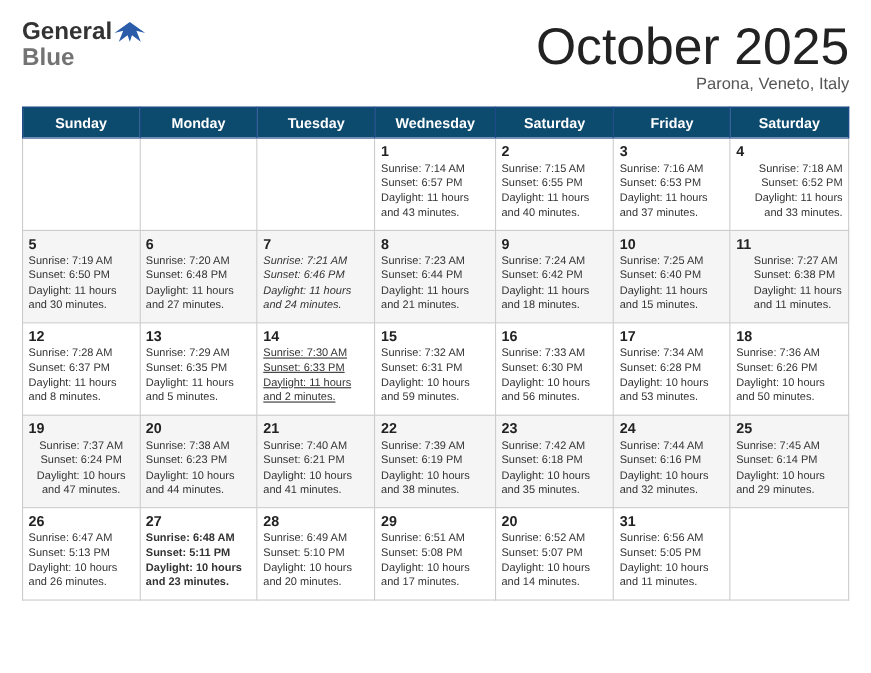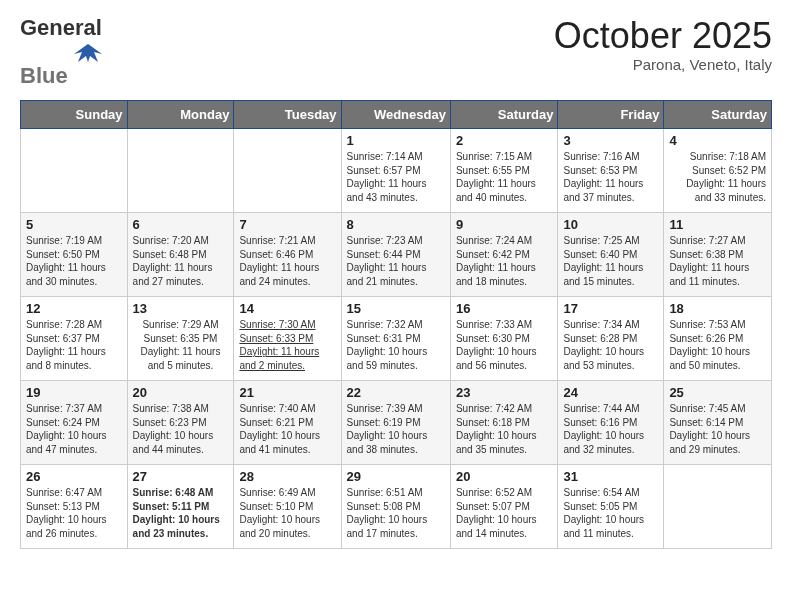--- a/index.html
+++ b/index.html
@@ -27,41 +27,41 @@
       font-size: 22px;
       font-weight: bold;
       line-height: 1.1;
     }
     .logo-general { color: #333; }
     .logo-blue { color: #737373; }
     .title-block {
       text-align: right;
     }
     .month-title {
-      font-size: 36px;
+      font-size: 47px;
       font-weight: normal;
       color: #222;
       line-height: 1.1;
     }
     .subtitle {
       font-size: 15px;
       color: #555;
     }
     .calendar {
       width: 100%;
       border-collapse: collapse;
       border: 1px solid #ccc;
     }
     .calendar th {
-      background: #737373;
+      background: #0c4a6e;
       color: #fff;
       font-size: 13px;
       font-weight: bold;
       padding: 6px 4px;
-      text-align: right;
+      text-align: center;
       border: 1px solid #1e4a8c;
     }
     .calendar td {
       vertical-align: top;
       padding: 4px 5px;
       font-size: 10.5px;
       color: #222;
       border: 1px solid #ccc;
       width: 113px;
       min-height: 80px;
@@ -87,21 +87,21 @@
     }
     .empty { background: #fff !important; }
   </style>
 </head>
 <body>
 
 <div class="page">
   <div class="header">
     <div class="logo">
       <div style="display:flex;flex-direction:column;align-items:flex-start;">
-        <div style="display:flex;align-items:flex-end;flex-direction:column;">
+        <div style="display:flex;align-items:flex-start;">
           <span class="logo-text logo-general">General</span>
           <svg width="28" height="28" viewBox="0 0 28 28" style="margin-left:2px;">
             <polygon points="14,4 28,14 20,12 24,22 16,16 14,22 12,16 4,22 8,12 0,14" fill="#2a5caa"></polygon>
           </svg>
         </div>
         <span class="logo-text logo-blue" style="margin-top:-4px;">Blue</span>
       </div>
     </div>
     <div class="title-block">
       <div class="month-title">October 2025</div>
@@ -165,21 +165,21 @@
           </td>
           <td>
             <span class="day-number">6</span>
             <div class="day-info" style="white-space: pre-line;">Sunrise: 7:20 AM
 Sunset: 6:48 PM
 Daylight: 11 hours
 and 27 minutes.</div>
           </td>
           <td>
             <span class="day-number">7</span>
-            <div class="day-info" style="white-space: pre-line;">Sunrise: 7:21 AM
+            <div class="day-info" style="white-space: pre-line; font-style: italic;">Sunrise: 7:21 AM
 Sunset: 6:46 PM
 Daylight: 11 hours
 and 24 minutes.</div>
           </td>
           <td>
             <span class="day-number">8</span>
             <div class="day-info" style="white-space: pre-line;">Sunrise: 7:23 AM
 Sunset: 6:44 PM
 Daylight: 11 hours
 and 21 minutes.</div>
@@ -193,37 +193,37 @@
           </td>
           <td>
             <span class="day-number">10</span>
             <div class="day-info" style="white-space: pre-line;">Sunrise: 7:25 AM
 Sunset: 6:40 PM
 Daylight: 11 hours
 and 15 minutes.</div>
           </td>
           <td>
             <span class="day-number">11</span>
-            <div class="day-info" style="white-space: pre-line;">Sunrise: 7:27 AM
+            <div class="day-info" style="white-space: pre-line; margin-left: 16px;">Sunrise: 7:27 AM
 Sunset: 6:38 PM
 Daylight: 11 hours
 and 11 minutes.</div>
           </td>
         </tr>
         <tr>
           <td>
             <span class="day-number">12</span>
             <div class="day-info" style="white-space: pre-line;">Sunrise: 7:28 AM
 Sunset: 6:37 PM
 Daylight: 11 hours
 and 8 minutes.</div>
           </td>
           <td>
             <span class="day-number">13</span>
-            <div class="day-info" style="white-space: pre-line; text-align: center;">Sunrise: 7:29 AM
+            <div class="day-info" style="white-space: pre-line;">Sunrise: 7:29 AM
 Sunset: 6:35 PM
 Daylight: 11 hours
 and 5 minutes.</div>
           </td>
           <td>
             <span class="day-number">14</span>
             <div class="day-info" style="white-space: pre-line; text-decoration: underline;">Sunrise: 7:30 AM
 Sunset: 6:33 PM
 Daylight: 11 hours
 and 2 minutes.</div>
@@ -244,30 +244,30 @@
           </td>
           <td>
             <span class="day-number">17</span>
             <div class="day-info" style="white-space: pre-line;">Sunrise: 7:34 AM
 Sunset: 6:28 PM
 Daylight: 10 hours
 and 53 minutes.</div>
           </td>
           <td>
             <span class="day-number">18</span>
-            <div class="day-info" style="white-space: pre-line;">Sunrise: 7:53 AM
+            <div class="day-info" style="white-space: pre-line;">Sunrise: 7:36 AM
 Sunset: 6:26 PM
 Daylight: 10 hours
 and 50 minutes.</div>
           </td>
         </tr>
         <tr>
           <td>
             <span class="day-number">19</span>
-            <div class="day-info" style="white-space: pre-line;">Sunrise: 7:37 AM
+            <div class="day-info" style="white-space: pre-line; text-align: center;">Sunrise: 7:37 AM
 Sunset: 6:24 PM
 Daylight: 10 hours
 and 47 minutes.</div>
           </td>
           <td>
             <span class="day-number">20</span>
             <div class="day-info" style="white-space: pre-line;">Sunrise: 7:38 AM
 Sunset: 6:23 PM
 Daylight: 10 hours
 and 44 minutes.</div>
@@ -339,21 +339,21 @@
           </td>
           <td>
             <span class="day-number">20</span>
             <div class="day-info" style="white-space: pre-line;">Sunrise: 6:52 AM
 Sunset: 5:07 PM
 Daylight: 10 hours
 and 14 minutes.</div>
           </td>
           <td>
             <span class="day-number">31</span>
-            <div class="day-info" style="white-space: pre-line;">Sunrise: 6:54 AM
+            <div class="day-info" style="white-space: pre-line;">Sunrise: 6:56 AM
 Sunset: 5:05 PM
 Daylight: 10 hours
 and 11 minutes.</div>
           </td>
           <td class="empty"></td>
         </tr>
       </tbody>
   </table>
 </div>
 

